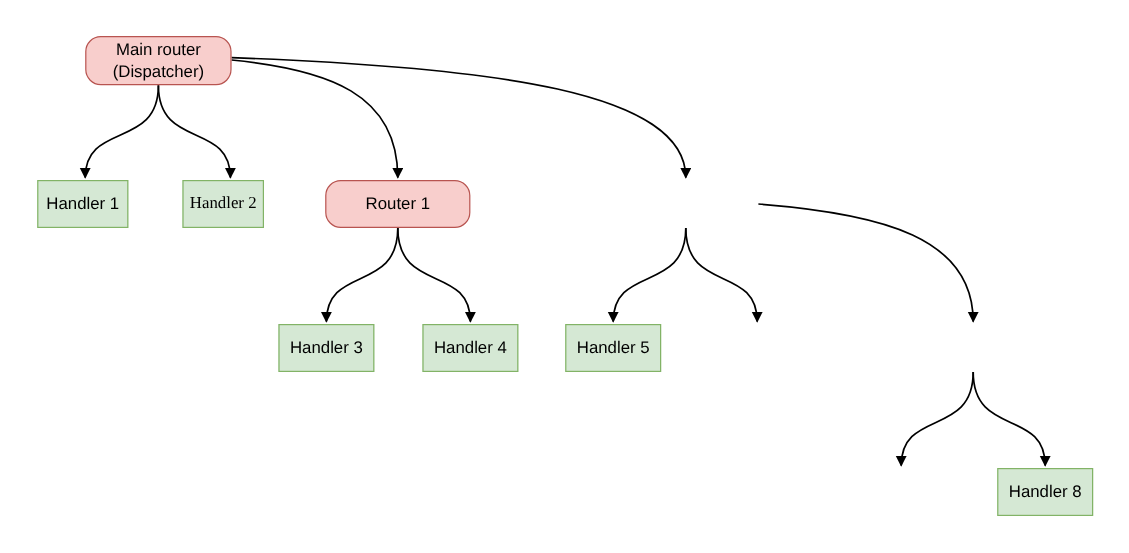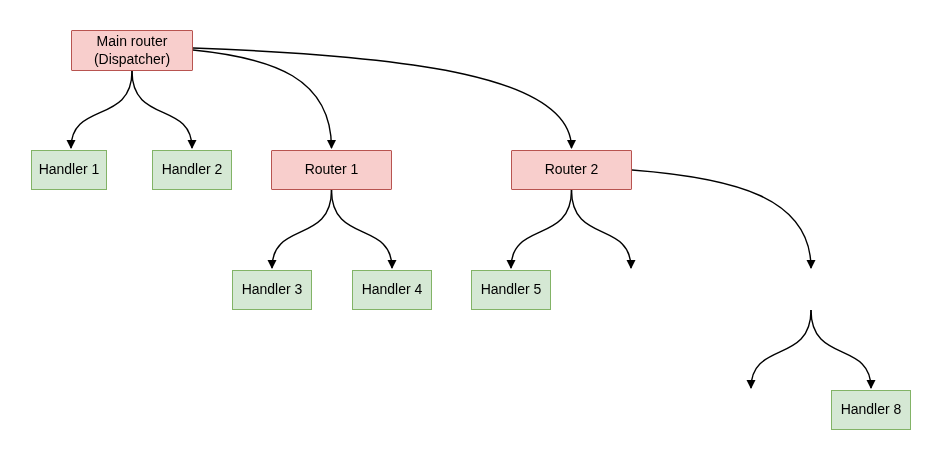--- a/index.html
+++ b/index.html
@@ -32,21 +32,21 @@
     color: #000000;
     text-align: center;
     line-height: 1.25;
   }
   .node .label {
     white-space: pre-line;
   }
   .node.router {
     background: #f8cecc;
     border: 1.4px solid #b85450;
-    border-radius: 1px;
+    border-radius: 13px;
   }
   .node.handler {
     background: #d5e8d4;
     border: 1.4px solid #82b366;
     border-radius: 0;
   }
   .edge-path {
     fill: none;
     stroke: #000000;
     stroke-width: 1.4;
@@ -76,28 +76,25 @@
         <path class="edge-path" d="M 811,310 C 811,364.4 871,340.4 871,388" marker-end="url(#arrow)" stroke="#000000"></path>
       </g>
   </svg>
 <div class="node router" style="left: 71px; top: 30px; width: 122px; height: 41px;">
       <span class="label">Main router
 (Dispatcher)</span>
     </div>
     <div class="node handler" style="left: 31px; top: 150px; width: 76px; height: 40px;">
       <span class="label">Handler 1</span>
     </div>
-    <div class="node handler" style="left: 152px; top: 150px; width: 80px; height: 40px;">
+    <div class="node handler" style="left: 152px; top: 150px; width: 68px; height: 40px; font-family: Liberation Serif, serif;">
       <span class="label">Handler 2</span>
     </div>
     <div class="node router" style="left: 271px; top: 150px; width: 121px; height: 40px;">
       <span class="label">Router 1</span>
-    </div>
-    <div class="node router" style="left: 511px; top: 150px; width: 121px; height: 40px;">
-      <span class="label">Router 2</span>
     </div>
     <div class="node handler" style="left: 232px; top: 270px; width: 80px; height: 40px;">
       <span class="label">Handler 3</span>
     </div>
     <div class="node handler" style="left: 352px; top: 270px; width: 80px; height: 40px;">
       <span class="label">Handler 4</span>
     </div>
     <div class="node handler" style="left: 471px; top: 270px; width: 80px; height: 40px;">
       <span class="label">Handler 5</span>
     </div>

